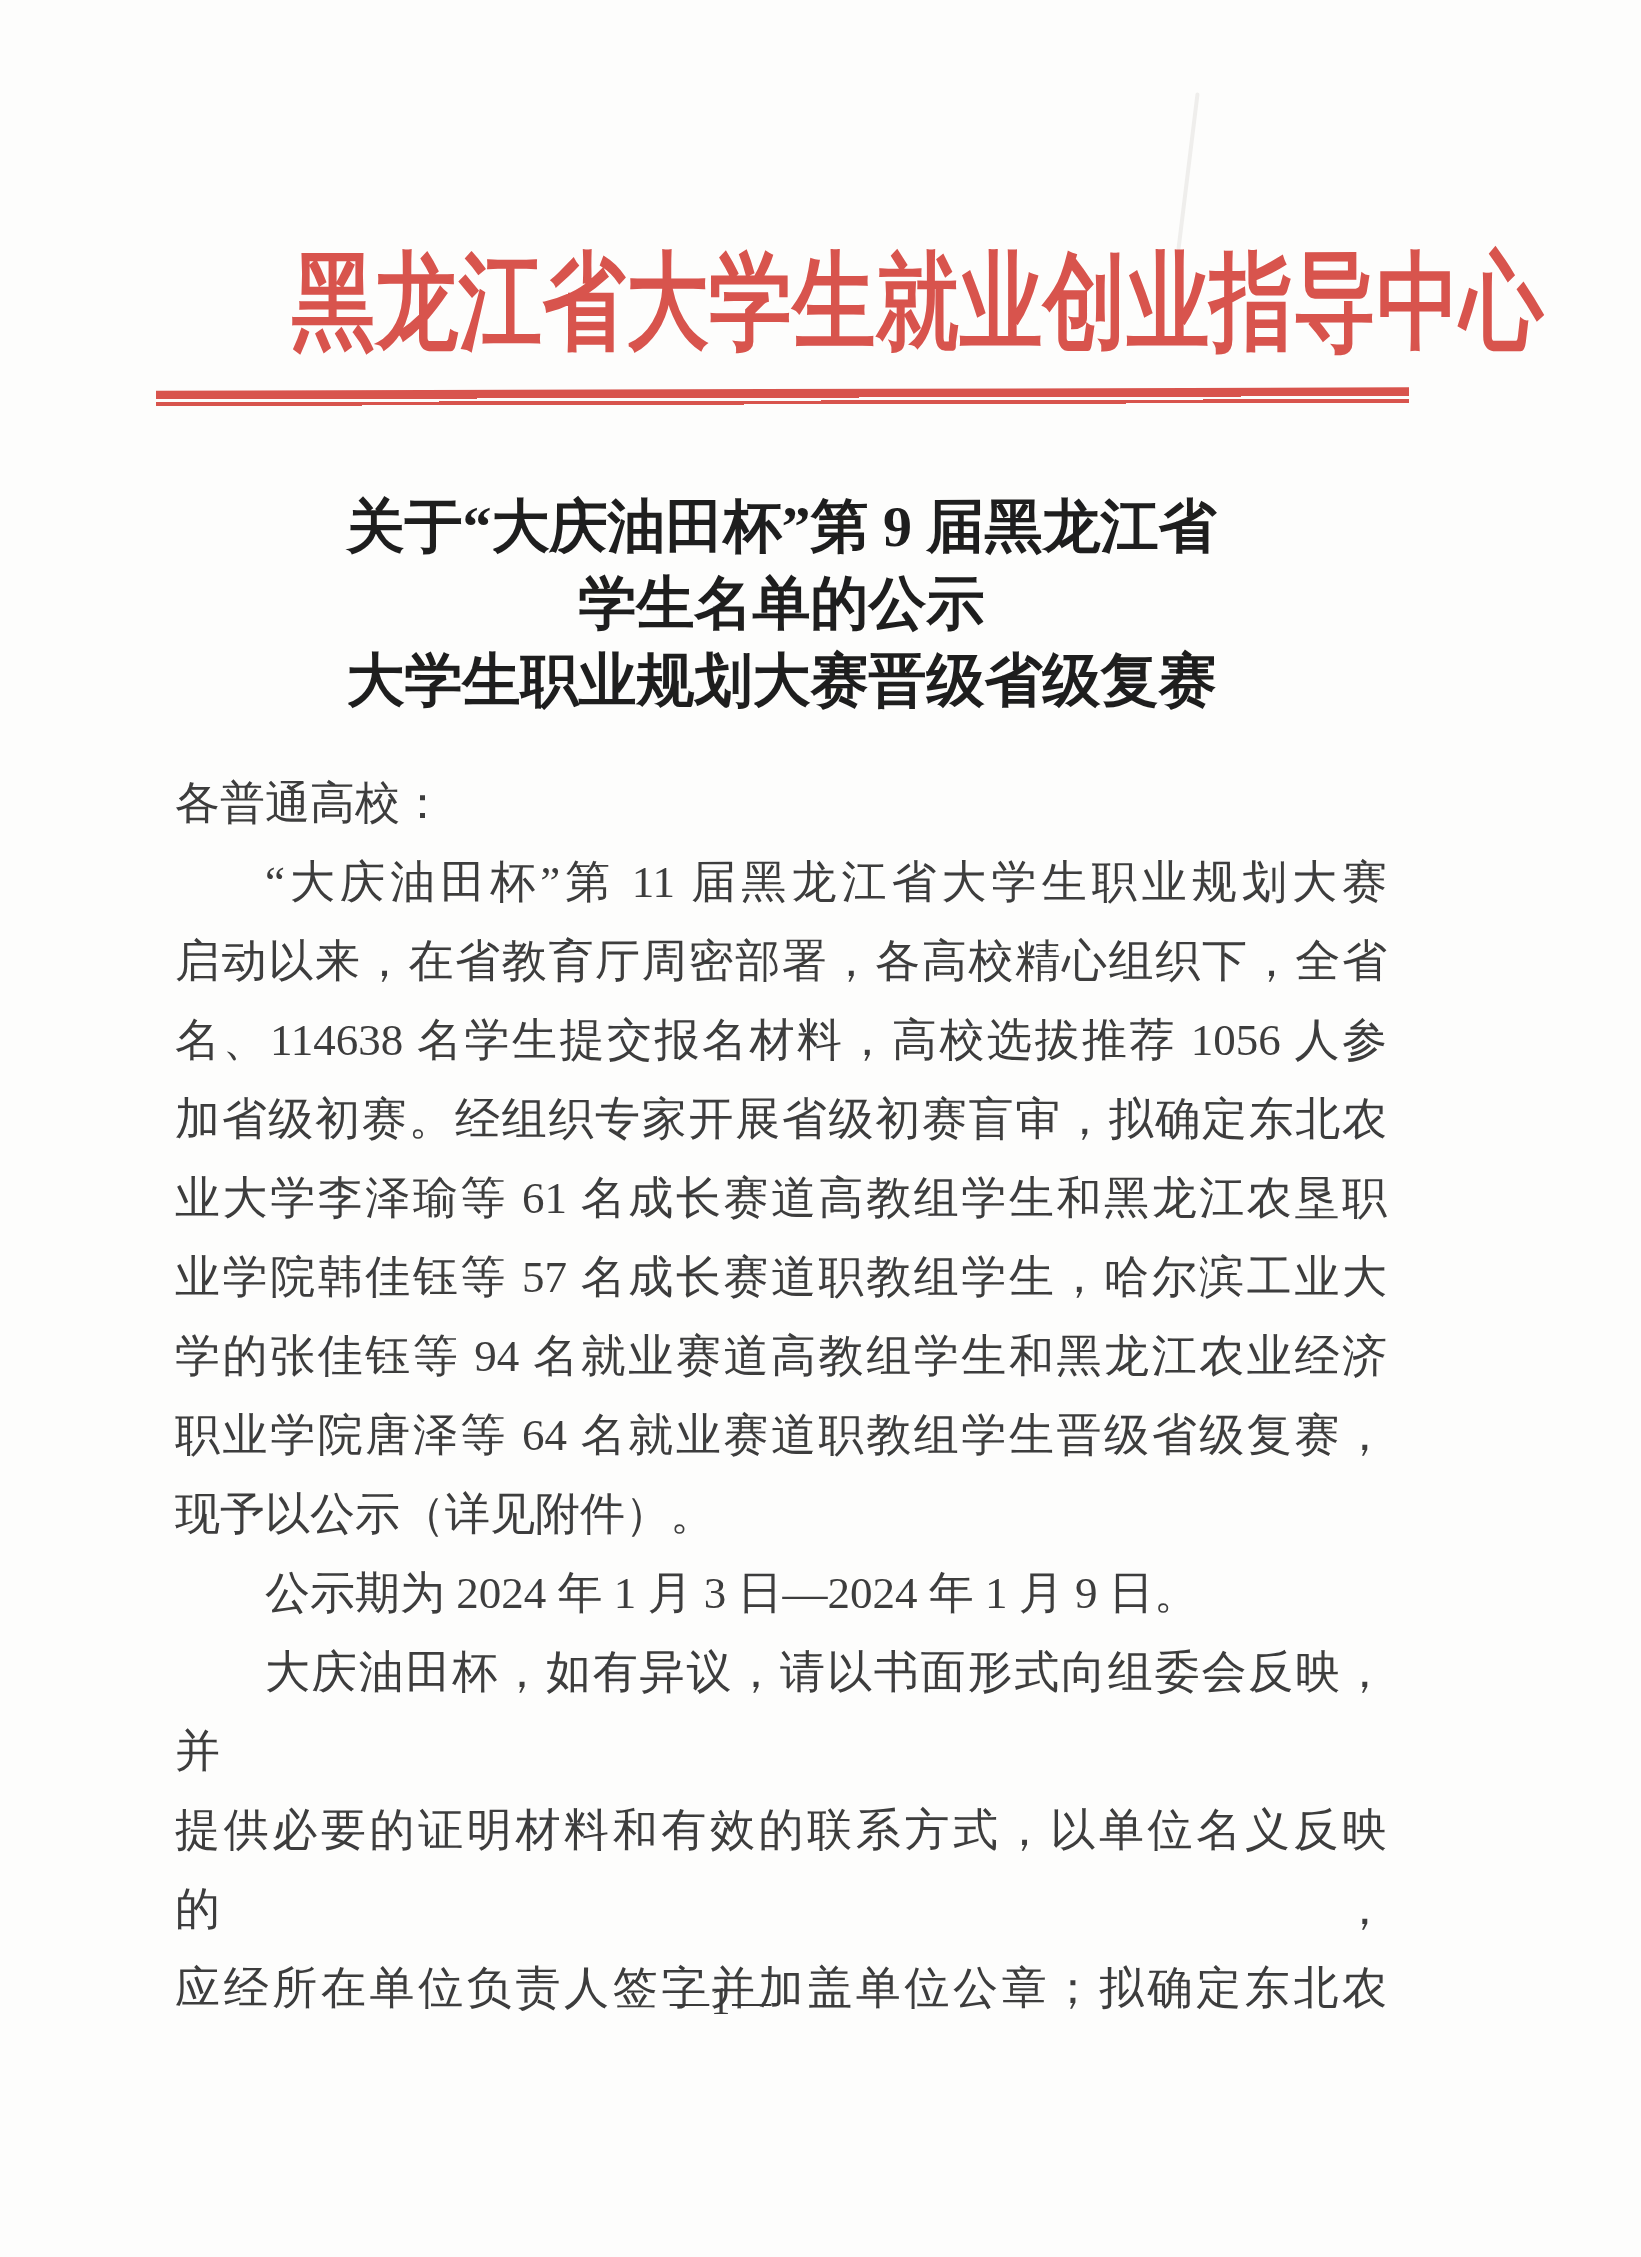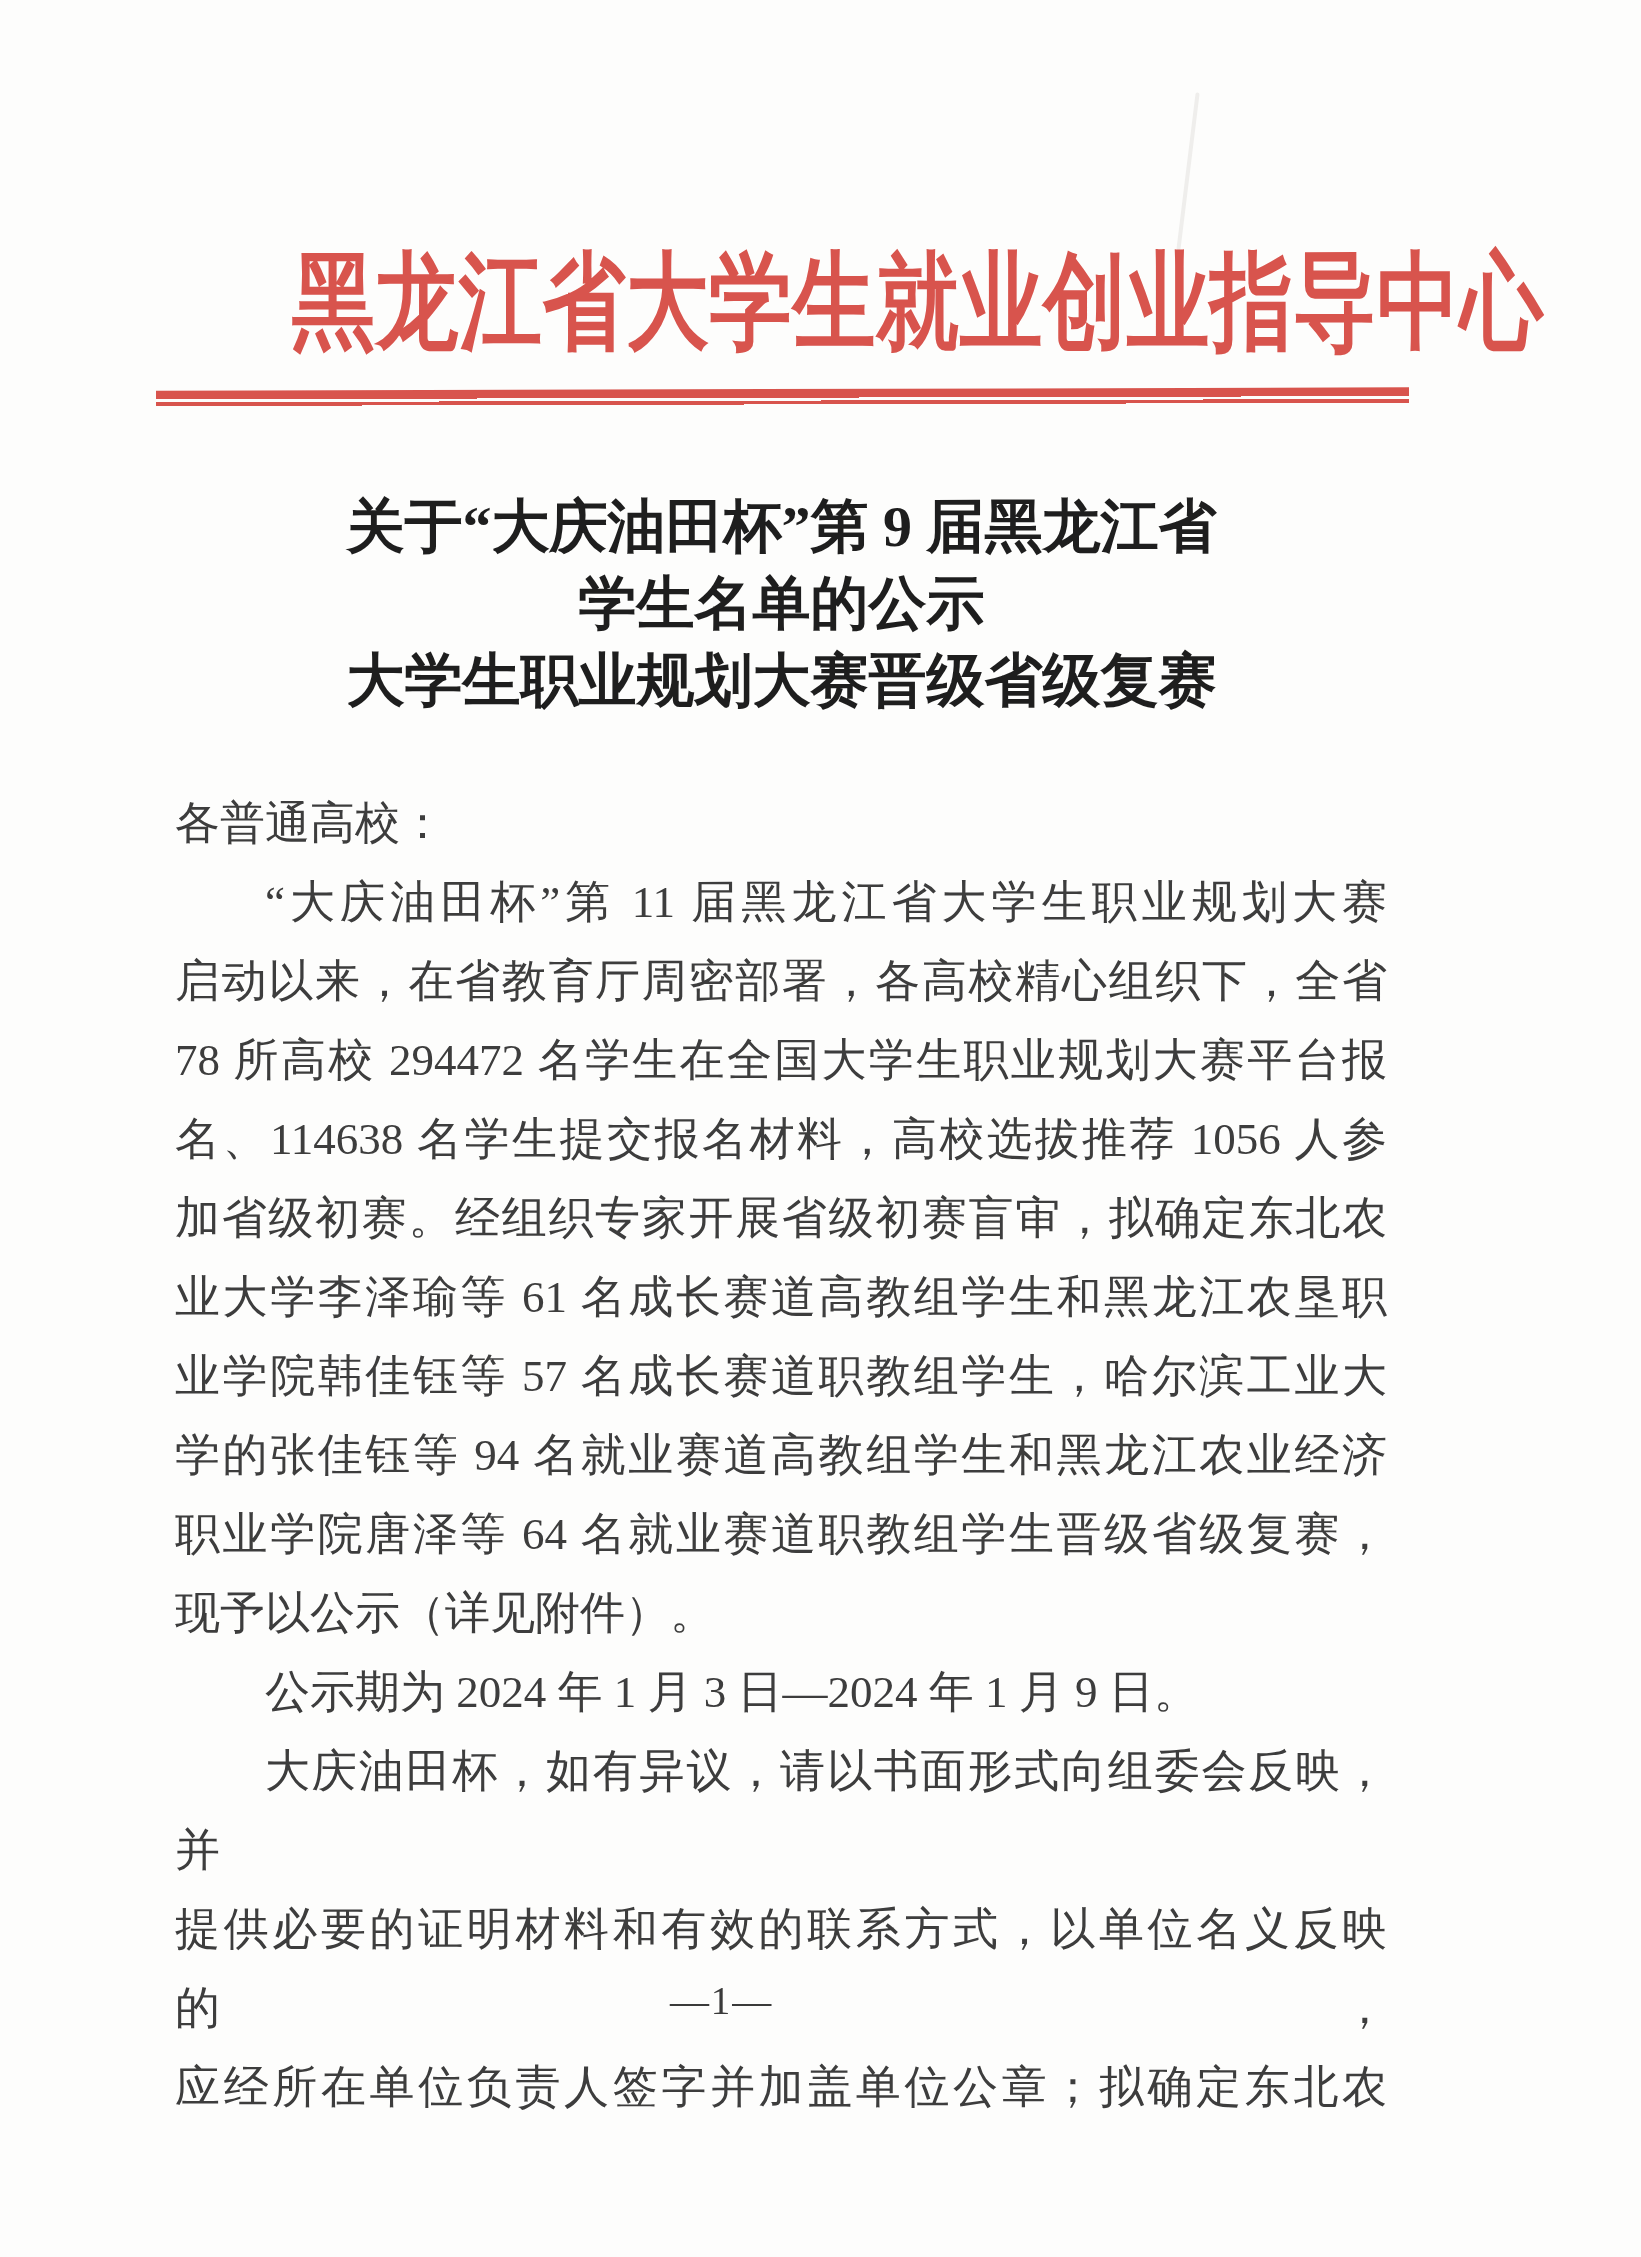--- a/index.html
+++ b/index.html
@@ -76,21 +76,21 @@
     width: 1255px;
     text-align: center;
     font-size: 58px;
     line-height: 77px;
     font-weight: bold;
     color: #1e1e1e;
   }
   
   .doc-body {
     position: absolute;
-    top: 784px;
+    top: 764px;
     left: 0;
     width: 1255px;
     padding: 0 22px 0 21px;
     box-sizing: border-box;
     font-size: 45px;
     line-height: 79px;
     color: #3d3d3d;
   }
   .line {
     width: 100%;
@@ -136,21 +136,20 @@
       <div class="title-line">学生名单的公示</div>
       <div class="title-line">大学生职业规划大赛晋级省级复赛</div>
     </div>
 
     <div class="doc-body">
 
       <div class="line">各普通高校：</div>
 
       <div class="line just indent">“大庆油田杯”第 11 届黑龙江省大学生职业规划大赛</div>
       <div class="line just">启动以来，在省教育厅周密部署，各高校精心组织下，全省</div>
-      <div class="line just">78 所高校 294472 名学生在全国大学生职业规划大赛平台报</div>
       <div class="line just">名、114638 名学生提交报名材料，高校选拔推荐 1056 人参</div>
       <div class="line just">加省级初赛。经组织专家开展省级初赛盲审，拟确定东北农</div>
       <div class="line just">业大学李泽瑜等 61 名成长赛道高教组学生和黑龙江农垦职</div>
       <div class="line just">业学院韩佳钰等 57 名成长赛道职教组学生，哈尔滨工业大</div>
       <div class="line just">学的张佳钰等 94 名就业赛道高教组学生和黑龙江农业经济</div>
       <div class="line just">职业学院唐泽等 64 名就业赛道职教组学生晋级省级复赛，</div>
       <div class="line">现予以公示（详见附件）。</div>
 
       <div class="line indent">公示期为 2024 年 1 月 3 日—2024 年 1 月 9 日。</div>
 

